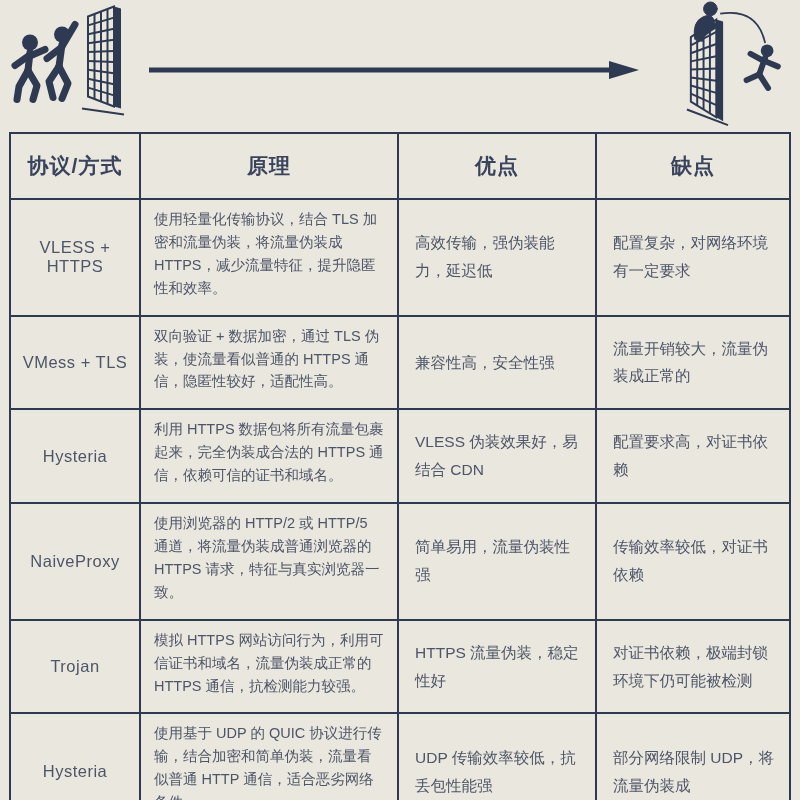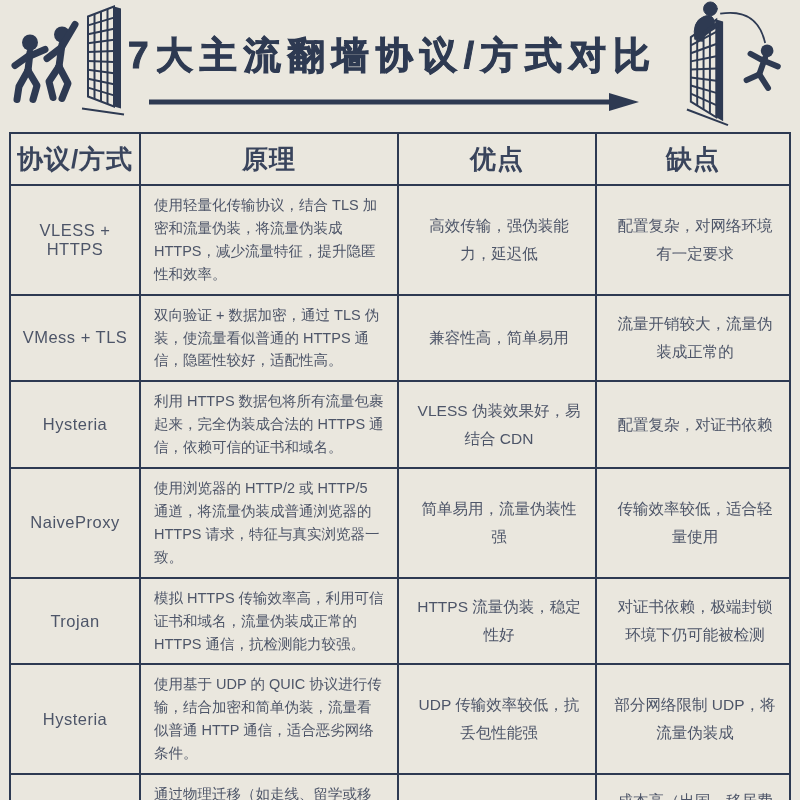--- a/index.html
+++ b/index.html
@@ -47,44 +47,44 @@
     margin:0 auto;
     border-collapse:collapse;
     table-layout:fixed;
   }
   .comparison-table th,
   .comparison-table td{
     border:2.5px solid var(--ink);
     vertical-align:middle;
   }
   .comparison-table th{
-    height:52px;
-    font-size:26px;
+    height:66px;
+    font-size:21px;
     font-weight:bold;
     color:var(--head-text);
     letter-spacing:1px;
   }
   .comparison-table td{height:77px;}
   td.protocol{
     text-align:center;
     font-size:16.5px;
     letter-spacing:.5px;
     padding:4px 6px;
   }
   td.principle{
     font-size:14.5px;
     line-height:1.58;
-    padding:8px 12px 8px 13px;
+    padding:8px 12px 15px 13px;
     text-align:left;
   }
   td.pros,td.cons{
     font-size:15.5px;
     line-height:1.8;
     padding:8px 12px 8px 16px;
-    text-align:center;
+    text-align:left;
   }
 </style>
 </head>
 <body>
 
 <div class="page">
 
   <header class="header">
 
     <svg class="illu" width="125" height="125" viewBox="0 0 125 120" aria-hidden="true">
@@ -116,21 +116,20 @@
         <circle cx="60" cy="32" r="8" stroke-width="0"></circle>
         <path d="M60,42 L57,64" fill="none"></path>
         <path d="M60,44 L73,22" fill="none"></path>
         <path d="M58,46 L45,56" fill="none"></path>
         <path d="M57,64 L47,79 L51,95" fill="none"></path>
         <path d="M57,64 L66,81 L60,96" fill="none"></path>
       </g>
     </svg>
 
     <div class="title-wrap">
-      <h1 class="page-title">7大主流翻墙协议/方式对比</h1>
       <svg class="arrow-svg" width="500" height="22" viewBox="0 0 500 22" aria-hidden="true">
         <line x1="6" y1="11" x2="468" y2="11" stroke="#2e3a52" stroke-width="5"></line>
         <polygon points="466,2 496,11 466,20" fill="#2e3a52"></polygon>
       </svg>
     </div>
 
     <svg class="illu" width="140" height="132" viewBox="0 0 140 135" aria-hidden="true">
       <g stroke="#2e3a52" stroke-width="2" fill="none">
         <polygon points="32,38 58,20 58,120 32,104"></polygon>
         <line x1="38.5" y1="33.5" x2="38.5" y2="108"></line>
@@ -181,38 +180,38 @@
     <tbody>
       <tr>
         <td class="protocol">VLESS + HTTPS</td>
         <td class="principle">使用轻量化传输协议，结合 TLS 加密和流量伪装，将流量伪装成 HTTPS，减少流量特征，提升隐匿性和效率。</td>
         <td class="pros">高效传输，强伪装能力，延迟低</td>
         <td class="cons">配置复杂，对网络环境有一定要求</td>
       </tr>
       <tr>
         <td class="protocol">VMess + TLS</td>
         <td class="principle">双向验证 + 数据加密，通过 TLS 伪装，使流量看似普通的 HTTPS 通信，隐匿性较好，适配性高。</td>
-        <td class="pros">兼容性高，简单易用</td>
+        <td class="pros">兼容性高，安全性强</td>
         <td class="cons">流量开销较大，流量伪装成正常的</td>
       </tr>
       <tr>
         <td class="protocol">Hysteria</td>
         <td class="principle">利用 HTTPS 数据包将所有流量包裹起来，完全伪装成合法的 HTTPS 通信，依赖可信的证书和域名。</td>
         <td class="pros">VLESS 伪装效果好，易结合 CDN</td>
-        <td class="cons">配置复杂，对证书依赖</td>
+        <td class="cons">配置要求高，对证书依赖</td>
       </tr>
       <tr>
         <td class="protocol">NaiveProxy</td>
         <td class="principle">使用浏览器的 HTTP/2 或 HTTP/5 通道，将流量伪装成普通浏览器的 HTTPS 请求，特征与真实浏览器一致。</td>
         <td class="pros">简单易用，流量伪装性强</td>
-        <td class="cons">传输效率较低，适合轻量使用</td>
+        <td class="cons">传输效率较低，对证书依赖</td>
       </tr>
       <tr>
         <td class="protocol">Trojan</td>
-        <td class="principle">模拟 HTTPS 传输效率高，利用可信证书和域名，流量伪装成正常的 HTTPS 通信，抗检测能力较强。</td>
+        <td class="principle">模拟 HTTPS 网站访问行为，利用可信证书和域名，流量伪装成正常的 HTTPS 通信，抗检测能力较强。</td>
         <td class="pros">HTTPS 流量伪装，稳定性好</td>
         <td class="cons">对证书依赖，极端封锁环境下仍可能被检测</td>
       </tr>
       <tr>
         <td class="protocol">Hysteria</td>
         <td class="principle">使用基于 UDP 的 QUIC 协议进行传输，结合加密和简单伪装，流量看似普通 HTTP 通信，适合恶劣网络条件。</td>
         <td class="pros">UDP 传输效率较低，抗丢包性能强</td>
         <td class="cons">部分网络限制 UDP，将流量伪装成</td>
       </tr>
       <tr>

